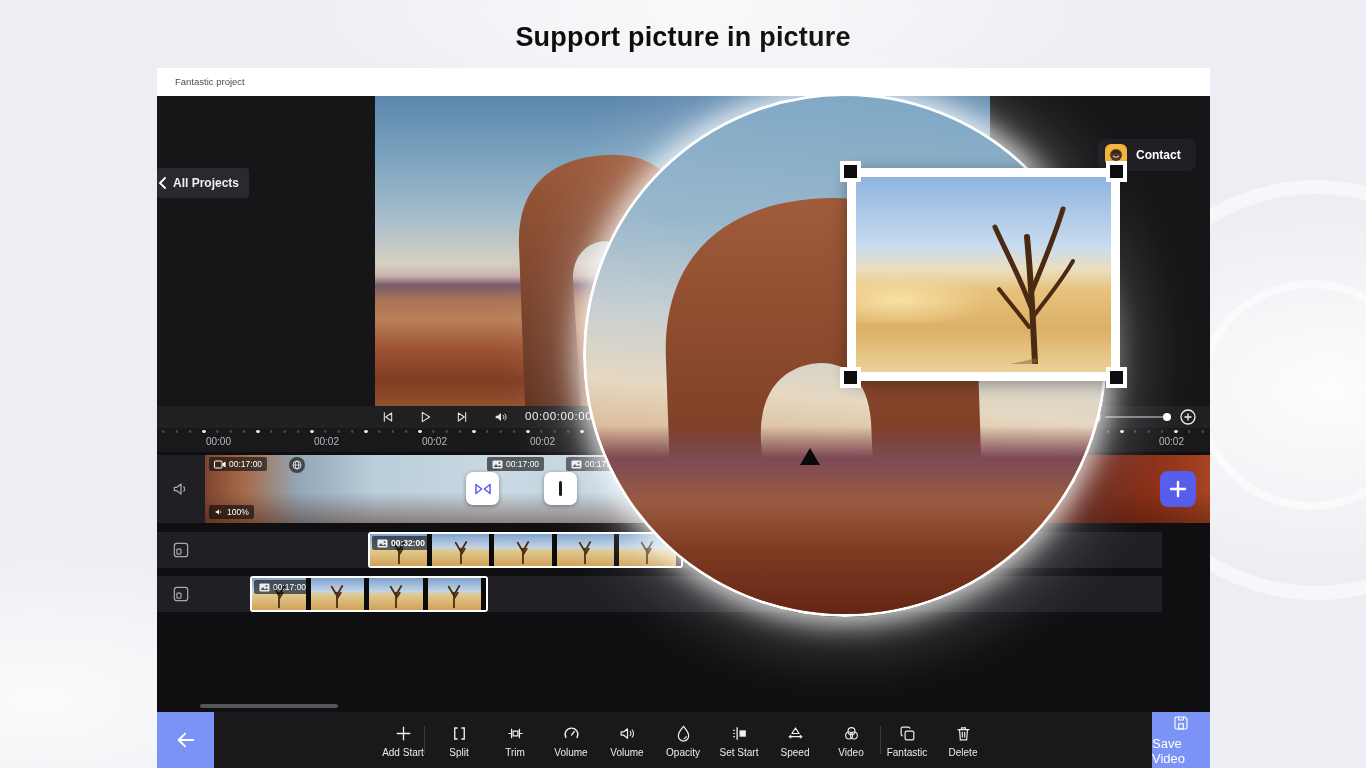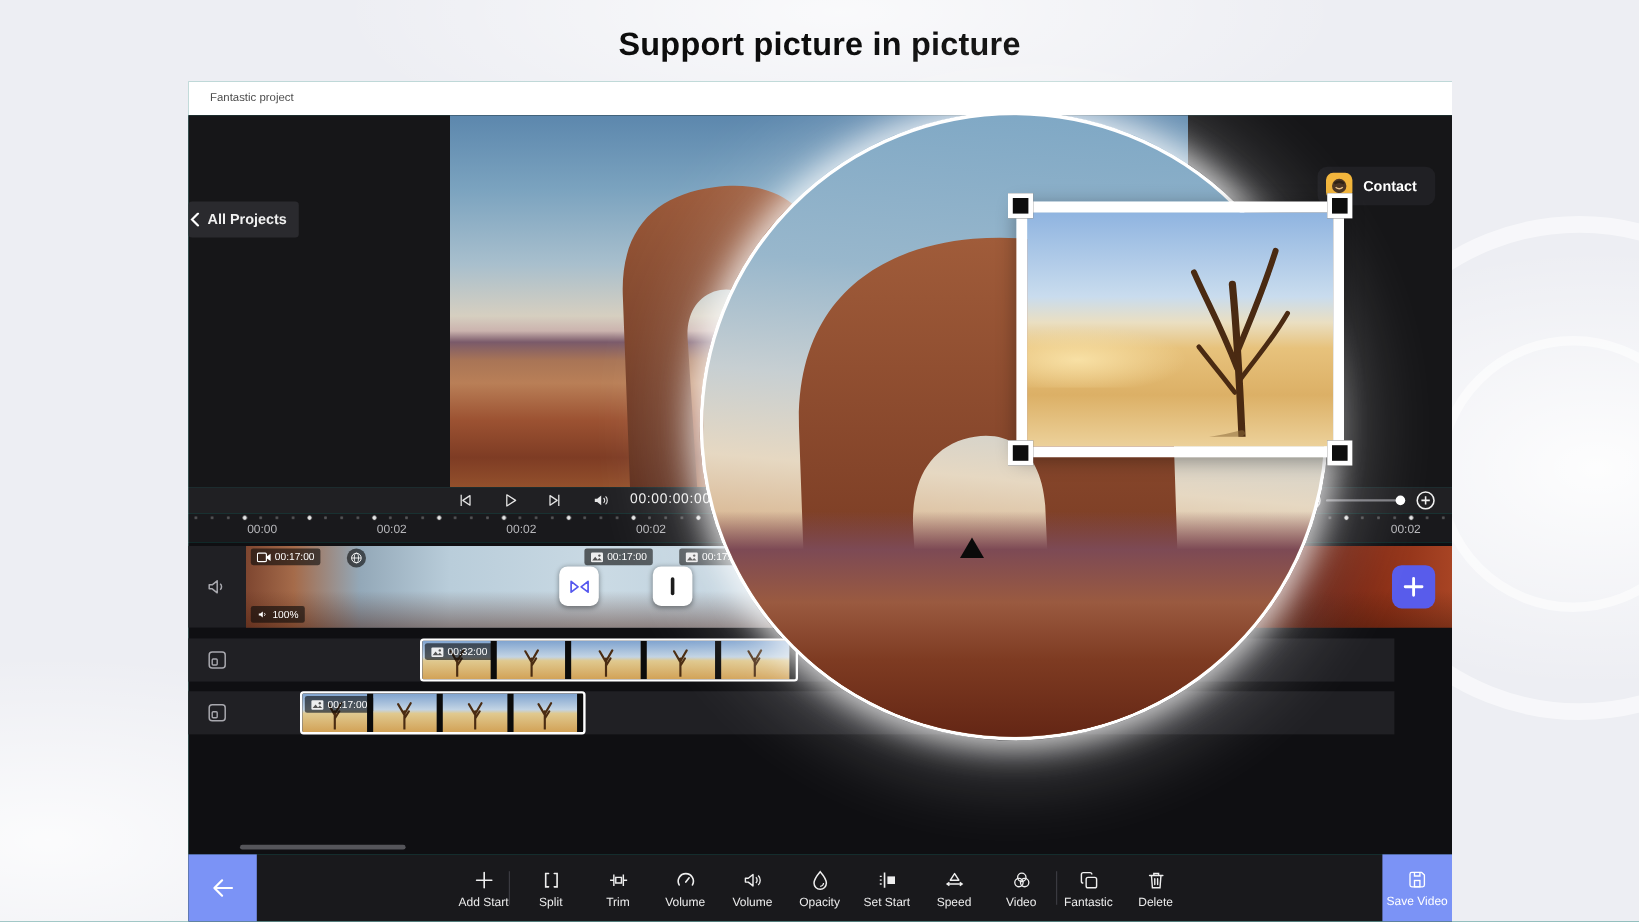--- a/index.html
+++ b/index.html
@@ -76,37 +76,37 @@
   .trans-bar { width:3.5px; height:15px; background:#111; border-radius:2px; }
   .add-clip-btn { position:absolute; left:1003px; top:16px; width:36px; height:36px; background:#585ceb;
     border-radius:8px; display:flex; align-items:center; justify-content:center; cursor:pointer; }
 
   .pip-clip { position:absolute; top:0; height:36px; border:2px solid #fff; border-radius:3px;
     overflow:hidden; display:flex; cursor:pointer; }
   .pip-clip .thumb { flex:1; position:relative; border-right:5px solid #0b0b0b;
     background:linear-gradient(180deg,#7fa3cf 0%,#c3d4e4 42%,#e0c98f 52%,#d2a257 100%); }
   .pip-clip .thumb:last-child { border-right:none; }
   .pip-clip .thumb svg { position:absolute; left:50%; top:4px; transform:translateX(-50%); }
-  .clip2 { left:193px; width:315px; }
+  .clip2 { left:211px; width:315px;font-weight:bold; }
   .clip3 { left:93px; width:238px; }
 
   .hscroll { position:absolute; left:43px; top:252px; width:138px; height:4px; background:#55555a; border-radius:2px; cursor:pointer; }
 
   
   .toolbar { position:absolute; left:0; top:644px; width:100%; height:56px; background:#19191c; }
   .back-btn { position:absolute; left:0; top:0; width:57px; height:56px; background:#7b93f6;
     display:flex; align-items:center; justify-content:center; cursor:pointer; }
   .tools { position:absolute; left:218px; top:0; height:56px; display:flex; }
   .tool { width:56px; height:56px; display:flex; flex-direction:column; align-items:center;
     justify-content:center; gap:4px; padding-top:2px; cursor:pointer; }
   .tool .lbl { font-size:10px; color:#ececec; white-space:nowrap; }
   .tb-divider { position:absolute; top:14px; width:1px; height:28px; background:#3a3a40; }
   .save-btn { position:absolute; left:995px; top:0; width:58px; height:56px; background:#7b93f6;
     display:flex; flex-direction:column; align-items:center; justify-content:center; gap:4px; cursor:pointer; }
-  .save-btn .lbl { font-size:10px; color:#fff; }
+  .save-btn .lbl { font-size:13px; color:#fff; }
 
   
   .magnifier { position:absolute; left:426px; top:25px; width:524px; height:524px; border-radius:50%;
     border:3px solid #fff; overflow:hidden; z-index:5;
     background:linear-gradient(185deg,#7ca6c4 0%,#98b7cc 28%,#c7cfd2 45%,#e6d8c2 58%,#d9b894 68%,#c09070 78%);
     box-shadow:0 0 26px 7px rgba(255,255,255,.75), 0 0 70px 22px rgba(255,255,255,.28); }
   .circ-ground { position:absolute; left:-20px; right:-20px; bottom:-12px; height:200px;
     background:linear-gradient(180deg, rgba(110,60,70,0) 0%, #7d4a55 16%, #9a5a40 38%, #7e3b22 62%, #5f2212 100%); }
   .circ-playhead { position:absolute; left:214px; top:352px; width:0; height:0;
     border-left:10px solid rgba(0,0,0,0); border-right:10px solid rgba(0,0,0,0); border-bottom:17px solid #0a0a0a; }

